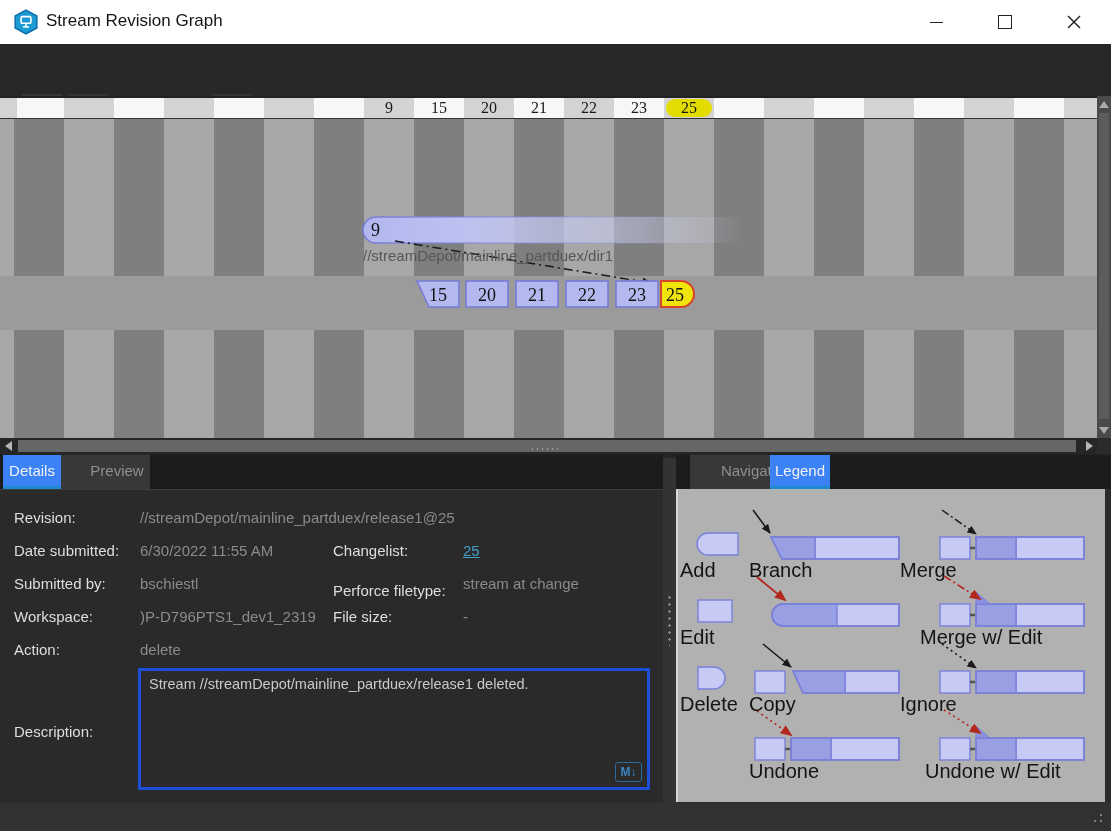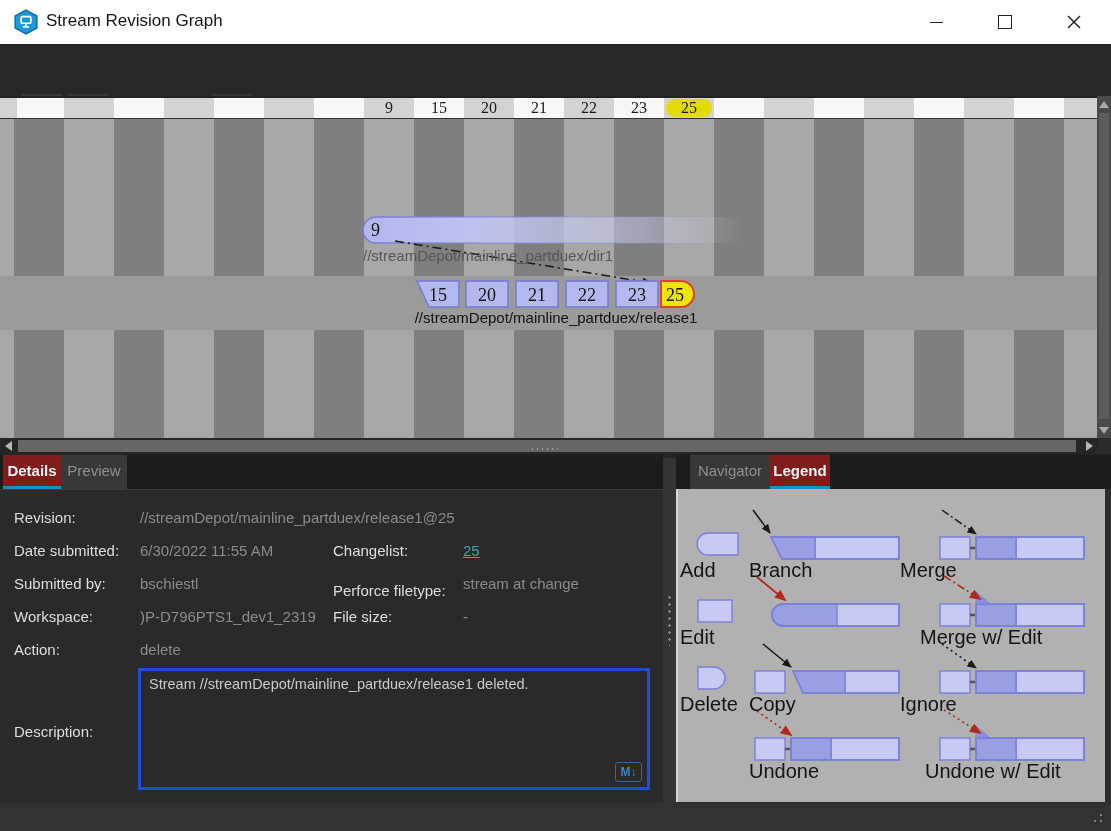--- a/index.html
+++ b/index.html
@@ -48,22 +48,22 @@
   .hsplit-dots{position:absolute;left:530px;top:447px;width:32px;height:4px;
     background-image:radial-gradient(#9a9a9a 1px,transparent 1.2px);background-size:5px 4px;}
   .vsplit{position:absolute;left:663px;top:458px;width:13px;height:345px;background:#333;}
   .vsplit-dots{position:absolute;left:667px;top:594px;width:5px;height:52px;
     background-image:radial-gradient(#8a8a8a 1px,transparent 1.2px);background-size:5px 7px;}
   
   .tabbar{position:absolute;top:455px;height:34px;background:#1c1c1c;}
   .tabbar.left{left:0;width:663px;}
   .tabbar.right{left:676px;width:435px;}
   .tab{position:absolute;top:0;height:31px;line-height:31px;text-align:center;font-size:15px;}
-  .tab.active{color:#f2f2f2;border-bottom:3px solid #1e8ad2;background:#7f1d1d;font-weight:bold;}
-  .tab.inactive{color:#8f8f8f;background:#383838;height:34px;}
+  .tab.active{color:#f2f2f2;border-bottom:3px solid #1e8ad2;background:#3b82f6;}
+  .tab.inactive{color:#8f8f8f;background:#383838;height:34px;padding-left:23px;}
   
   .details{position:absolute;left:0;top:489px;width:663px;height:314px;background:#2a2a2a;
     border-top:1px solid #3d3d3d;box-sizing:border-box;}
   .f-label{position:absolute;font-size:15px;color:#dedede;}
   .f-value{position:absolute;font-size:15px;color:#8b8b8b;}
   .link{color:#3f9fc8;text-decoration:underline;cursor:pointer;}
   .desc-box{position:absolute;left:138px;top:178px;width:512px;height:122px;border:3px solid #1d4ed8;
     color:#c9c9c9;font-size:14.5px;padding:5px 8px;box-sizing:border-box;}
   .md-btn{position:absolute;right:5px;bottom:5px;width:25px;height:18px;border:1.5px solid #2b6a9e;
     border-radius:3px;color:#3d84c0;font-size:12px;font-weight:bold;text-align:center;line-height:18px;}
@@ -201,21 +201,20 @@
       <g>
         <rect x="616" y="162" width="42" height="26" fill="#b3b9ee" stroke="#767cd6" stroke-width="1.6"></rect>
         <text x="637" y="182" text-anchor="middle" font-family="Liberation Serif,serif" font-size="18" fill="#111">23</text>
       </g>
       <g>
         <path d="M 661,162 H 681 A 13,13 0 0 1 681,188 H 661 Z" fill="#efe50a" stroke="#d6442b" stroke-width="2"></path>
         <text x="675" y="182" text-anchor="middle" font-family="Liberation Serif,serif" font-size="18" fill="#111">25</text>
       </g>
     </svg>
     <div class="stream-label lbl-dir1">//streamDepot/mainline_partduex/dir1</div>
-    <div class="stream-label lbl-release1">//streamDepot/mainline_partduex/release1</div>
   </div>
 
   <div class="hscroll">
     <div class="sb-btn" style="left:0;top:0;">
       <span class="tri-l"></span>
       </div>
     <div class="hthumb"></div>
     <div class="sb-btn" style="left:1081px;top:0;">
       <span class="tri-r"></span>
       </div>

